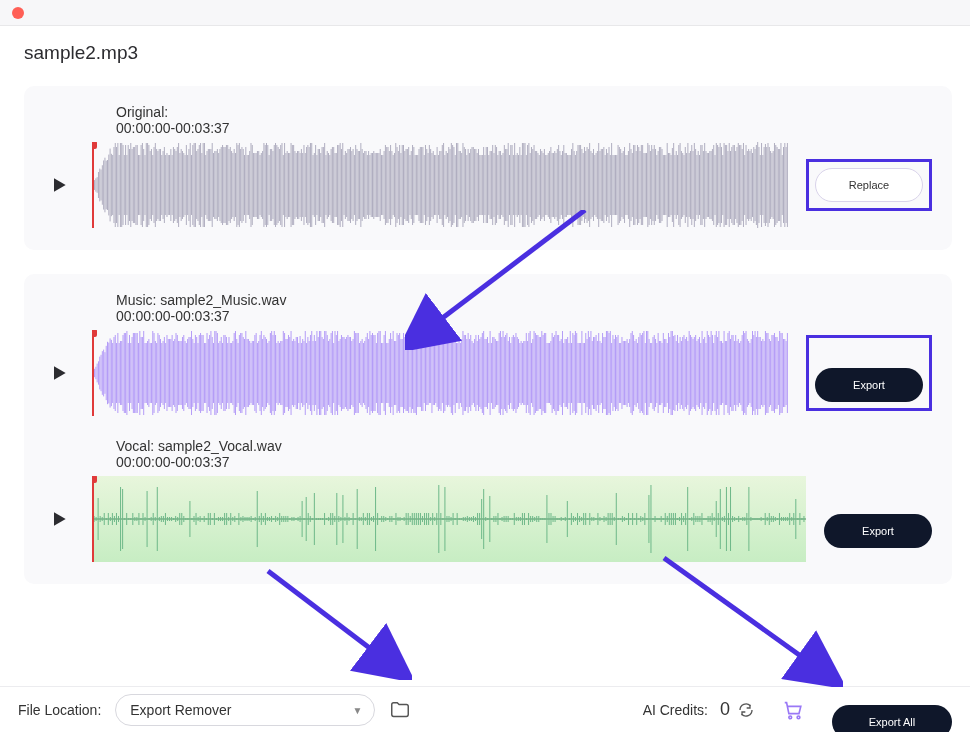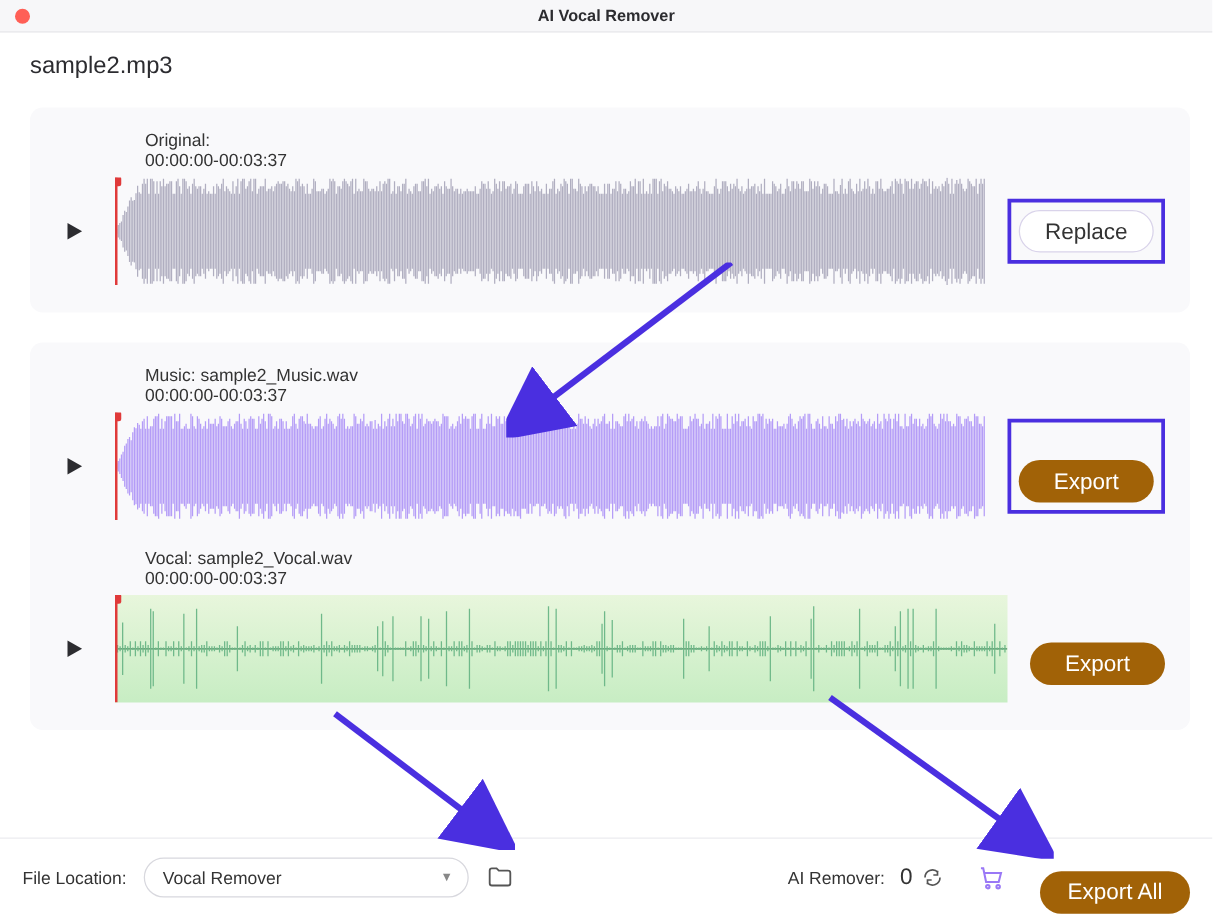--- a/index.html
+++ b/index.html
@@ -82,47 +82,47 @@
     background:#e03a3a;
   }
   .playhead::before{
     content:""; position:absolute; top:-1px; left:-3px;
     width:8px; height:8px; background:#e03a3a; border-radius:2px;
   }
   .btn {
     height: 34px;
     min-width: 108px;
     border-radius: 18px;
-    font-size: 18px;
+    font-size: 11px;
     display:flex; align-items:center; justify-content:center;
     cursor:pointer;
     flex-shrink:0;
     border:none;
   }
   .btn-outline {
     background:#ffffff;
     border:1px solid #d9d3ea;
     color:#333;
   }
   .btn-purple {
-    background:#a16207;
+    background:#0f172a;
     color:#fff;
     margin-top:24px;
   }
   .highlight-box {
     padding:6px;
     border:3px solid #4a2fe0;
     flex-shrink:0;
   }
 
   
   .footer {
     position:absolute;
     left:0; right:0; bottom:0;
-    height:62px;
+    height:46px;
     border-top:1px solid #ececef;
     display:flex;
     align-items:center;
     padding:0 18px;
     gap:14px;
     background:#fff;
   }
   .footer-label { font-size:14px; color:#333; }
   .dropdown {
     width:260px; height:32px;
@@ -151,21 +151,20 @@
     position:absolute;
     pointer-events:none;
     color:#4a2fe0;
   }
 </style>
 </head>
 <body>
 
 <div class="titlebar">
   <div class="window-dot"></div>
-  <div class="titlebar-title">AI Vocal Remover</div>
 </div>
 
 <div class="content">
   <div class="filename">sample2.mp3</div>
   <div id="tracks-container">
       <div class="track-card">
         <div class="track-header">
           <span>Original:</span>
           <span>00:00:00-00:03:37</span>
         </div>
@@ -1655,29 +1654,29 @@
             <span>Export</span>
           </button>
         </div>
       </div>
     </div>
 </div>
 
 <div class="footer">
   <span class="footer-label">File Location:</span>
   <div class="dropdown">
-    <span>Vocal Remover</span>
+    <span>Export Remover</span>
     <span class="dropdown-caret">▼</span>
   </div>
   <svg class="folder-icon" viewBox="0 0 24 24" fill="none" stroke="currentColor" stroke-width="1.6">
     <path d="M3 6a2 2 0 0 1 2-2h4l2 2h8a2 2 0 0 1 2 2v9a2 2 0 0 1-2 2H5a2 2 0 0 1-2-2V6z"></path>
   </svg>
   <div class="spacer"></div>
   <div class="credits">
-    <span>AI Remover:</span>
+    <span>AI Credits:</span>
     <span class="credits-num">0</span>
     <svg class="refresh-icon" viewBox="0 0 24 24" fill="none" stroke="currentColor" stroke-width="2">
       <path d="M3 12a9 9 0 0 1 15.5-6.3M21 12a9 9 0 0 1-15.5 6.3"></path>
       <path d="M18 4v5h-5M6 20v-5h5"></path>
     </svg>
   </div>
   <svg class="cart-icon" viewBox="0 0 24 24" fill="none" stroke="currentColor" stroke-width="1.8">
     <circle cx="9" cy="20" r="1.5"></circle>
       <circle cx="18" cy="20" r="1.5"></circle>
     <path d="M3 4h2l2.5 12h11l2-8H6"></path>

